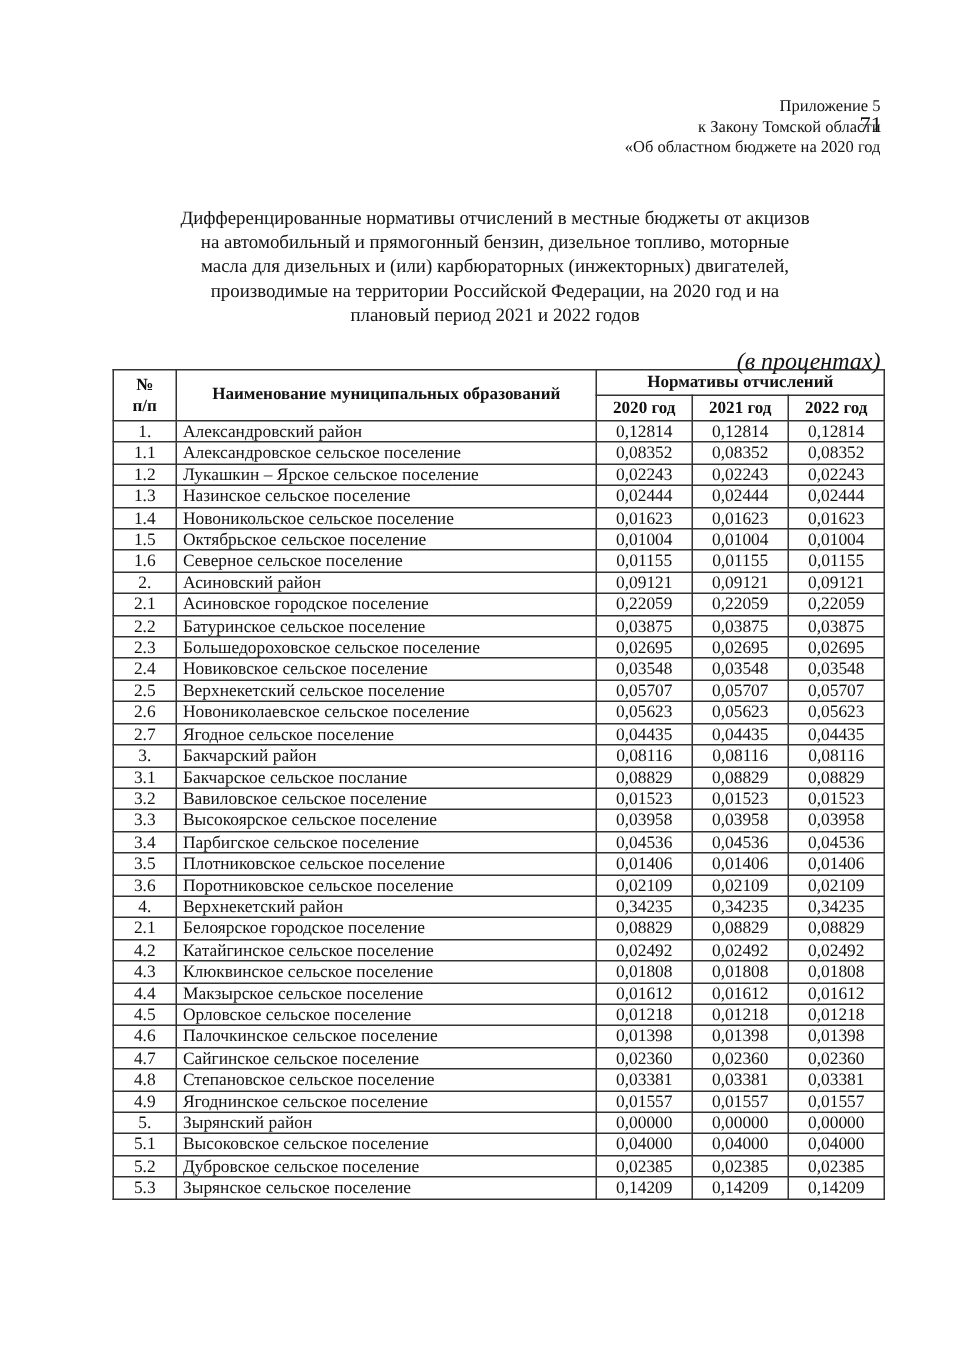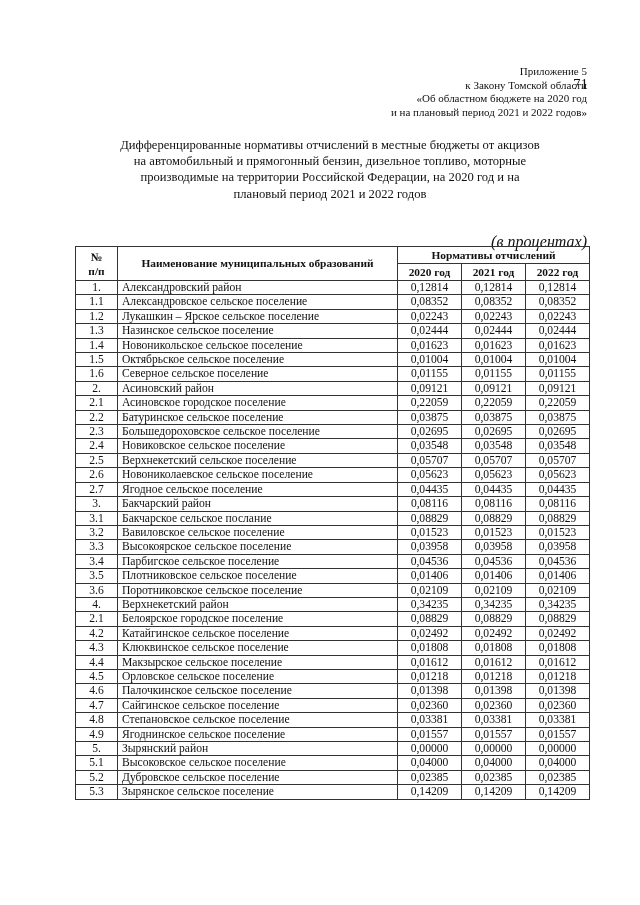--- a/index.html
+++ b/index.html
@@ -25,26 +25,26 @@
 </style>
 </head>
 <body>
 
 <div class="page-num">71</div>
 
 <div class="appendix">
   <div>Приложение 5</div>
   <div>к Закону Томской области</div>
   <div>«Об областном бюджете на 2020 год</div>
-  <div>и на плановый период 2021 и 2022 годов»</div>
 </div>
 
 <div class="title">
   <div>Дифференцированные нормативы отчислений в местные бюджеты от акцизов</div>
   <div>на автомобильный и прямогонный бензин, дизельное топливо, моторные</div>
+  <div>масла для дизельных и (или) карбюраторных (инжекторных) двигателей,</div>
   <div>производимые на территории Российской Федерации,  на 2020 год и на</div>
   <div>плановый период  2021 и 2022 годов</div>
 </div>
 
 <div class="unit">(в процентах)</div>
 
 <table>
   <colgroup>
     <col class="c-no">
       <col class="c-name">

